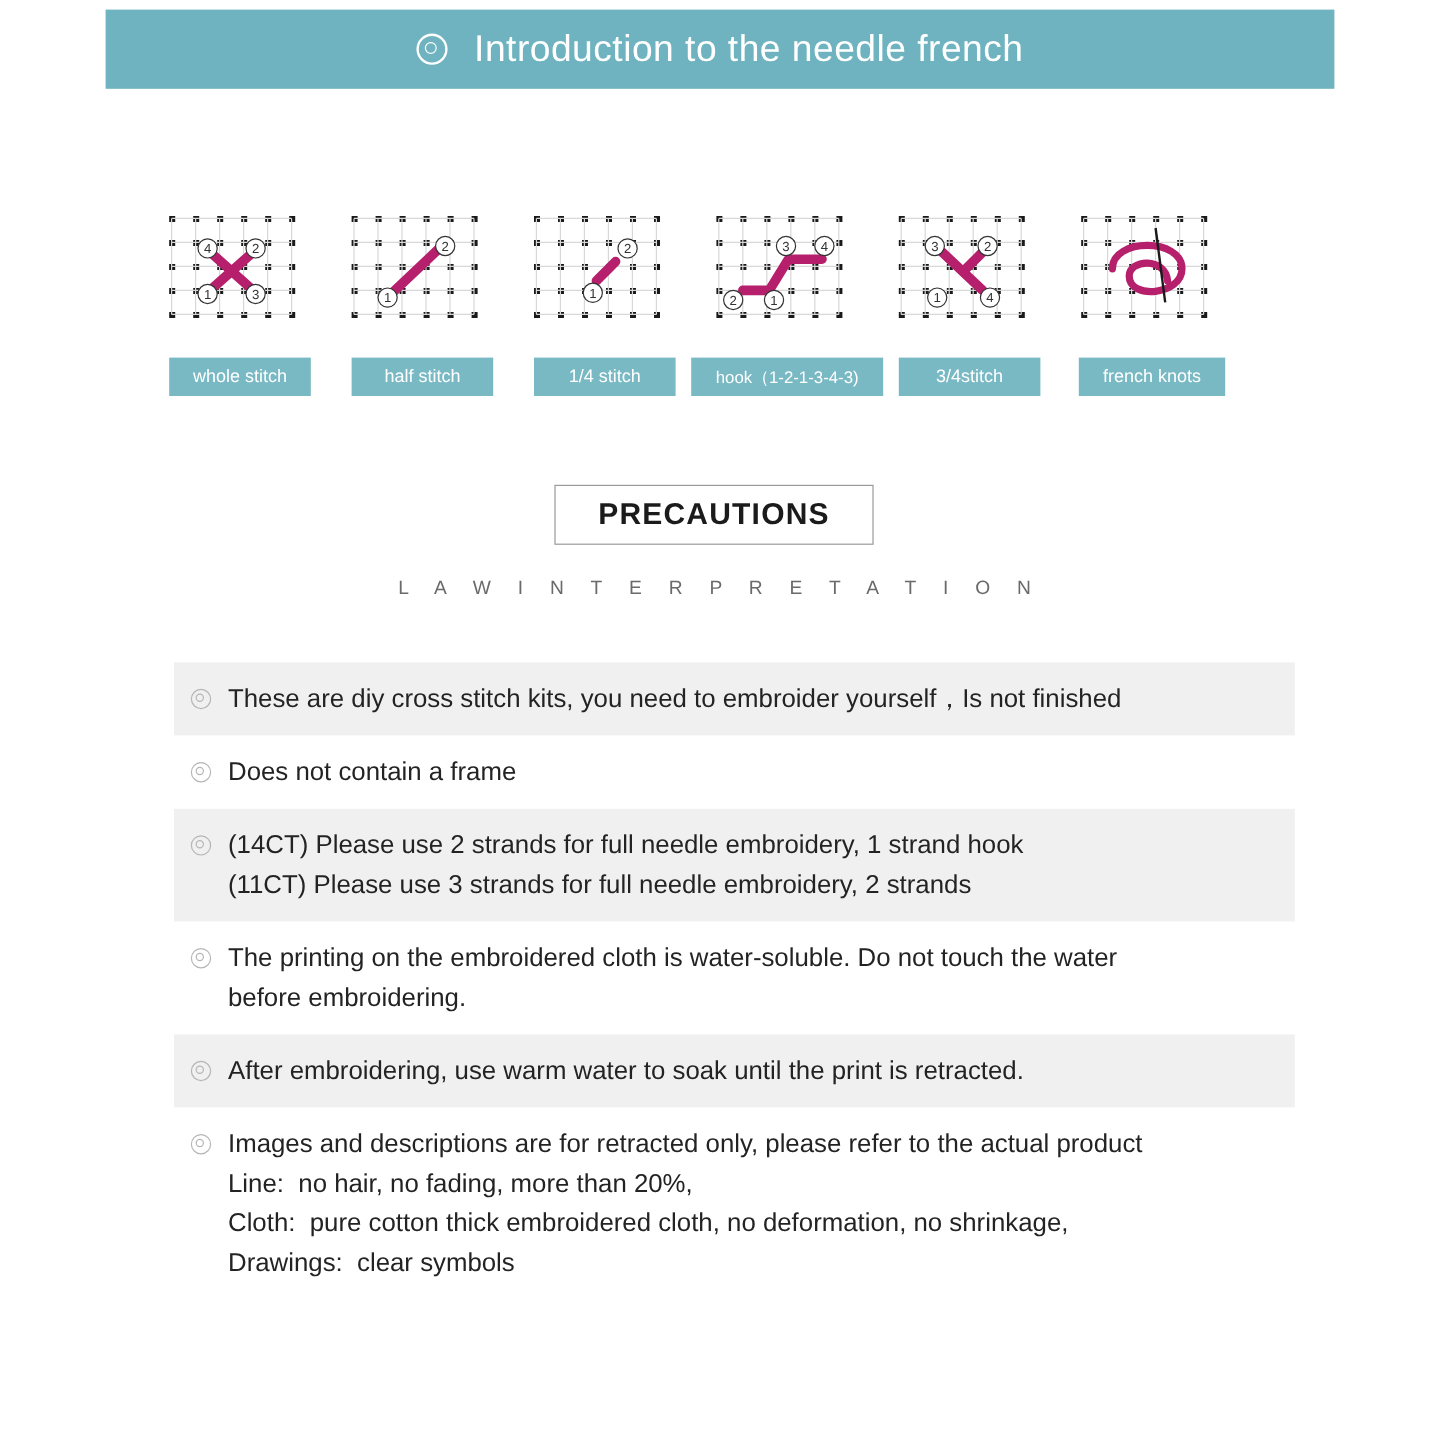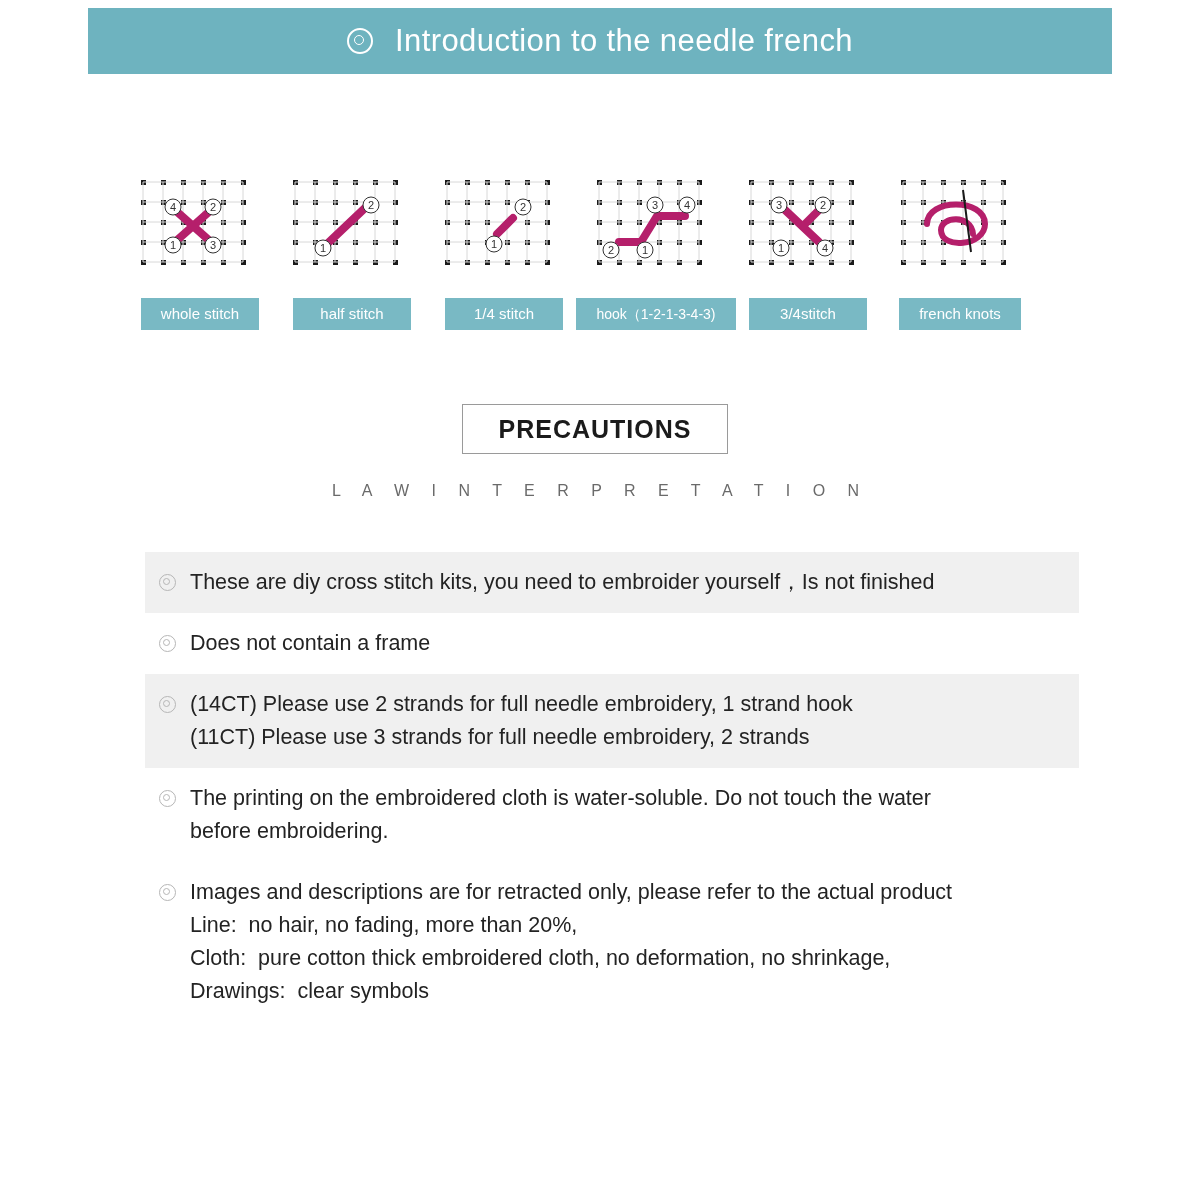--- a/index.html
+++ b/index.html
@@ -595,20 +595,26 @@
     </div>
 
     <div class="list-item plain">
       <span class="bullet"></span>
       <div class="lines">
         <div class="line">The printing on the embroidered cloth is water-soluble. Do not touch the water</div>
         <div class="line">before embroidering.</div>
       </div>
     </div>
 
+    <div class="list-item shaded">
+      <span class="bullet"></span>
+      <div class="lines">
+        <div class="line">After embroidering, use warm water to soak until the print is retracted.</div>
+      </div>
+    </div>
 
     <div class="list-item plain">
       <span class="bullet"></span>
       <div class="lines">
         <div class="line">Images and descriptions are for retracted only, please refer to the actual product</div>
         <div class="line">Line:  no hair, no fading, more than 20%,</div>
         <div class="line">Cloth:  pure cotton thick embroidered cloth, no deformation, no shrinkage,</div>
         <div class="line">Drawings:  clear symbols</div>
       </div>
     </div>

